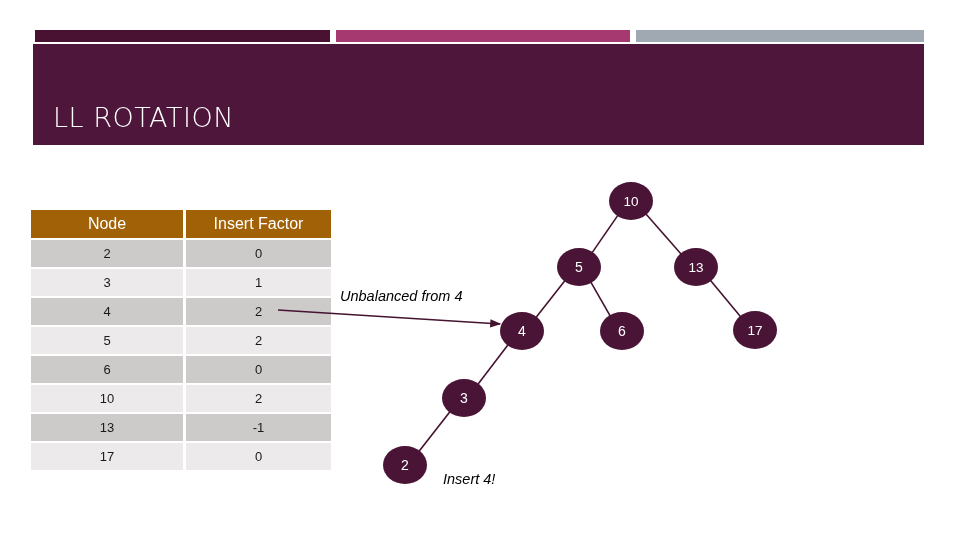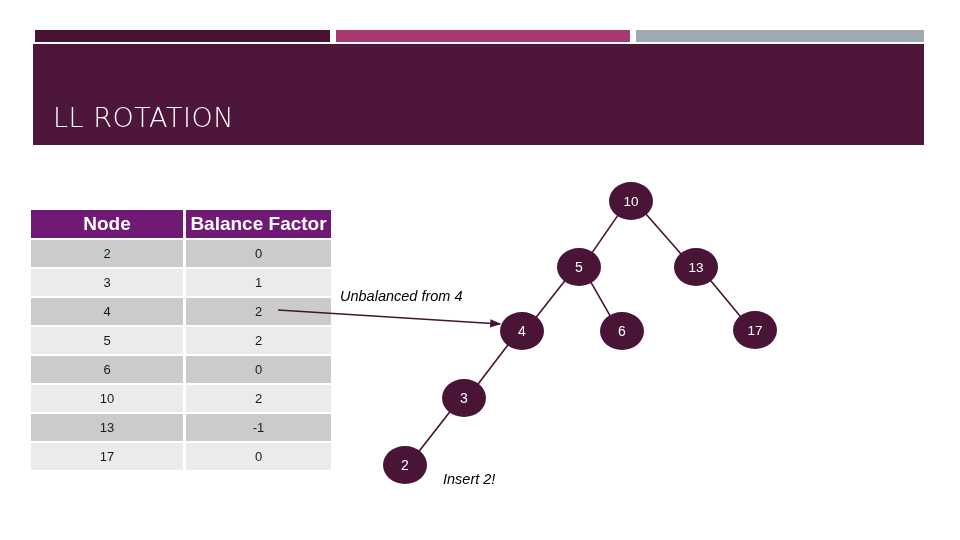--- a/index.html
+++ b/index.html
@@ -60,24 +60,24 @@
   .bf-table th, .bf-table td {
     text-align: center;
     font-size: 13px;
     color: #1a1a1a;
     height: 27px;
     padding: 0;
     border-right: 3px solid #ffffff;
   }
   .bf-table th:last-child, .bf-table td:last-child { border-right: none; }
   .bf-table th {
-    background: #701a75;
+    background: #a16207;
     color: #ffffff;
-    font-weight: bold;
-    font-size: 19px;
+    font-weight: normal;
+    font-size: 16px;
     height: 28px;
   }
   .bf-table col.c1 { width: 155px; }
   .bf-table col.c2 { width: 145px; }
   .row-dark  td { background: #cdcaca; }
   .row-light td { background: #eceaea; }
 
   .cell-marked { position: relative; }
 
   
@@ -128,21 +128,21 @@
   </div>
 
   <table class="bf-table">
     <colgroup>
         <col class="c1">
         <col class="c2">
       </colgroup>
     <thead>
       <tr>
         <th>Node</th>
-        <th>Balance Factor</th>
+        <th>Insert Factor</th>
       </tr>
     </thead>
     <tbody id="table-body">
         <tr class="row-dark">
           <td>2</td>
           <td>0</td>
         </tr>
         <tr class="row-light">
           <td>3</td>
           <td>1</td>
@@ -198,15 +198,15 @@
         <div class="node small" style="left: 696px; top: 267px;">13</div>
         <div class="node" style="left: 522px; top: 331px;">4</div>
         <div class="node" style="left: 622px; top: 331px;">6</div>
         <div class="node small" style="left: 755px; top: 330px;">17</div>
         <div class="node" style="left: 464px; top: 398px;">3</div>
         <div class="node" style="left: 405px; top: 465px;">2</div>
       </div>
   </div>
 
   <div class="annot annot-unbalanced">Unbalanced from 4</div>
-  <div class="annot annot-insert">Insert 2!</div>
+  <div class="annot annot-insert">Insert 4!</div>
 
 </div>
 
 </body></html>

